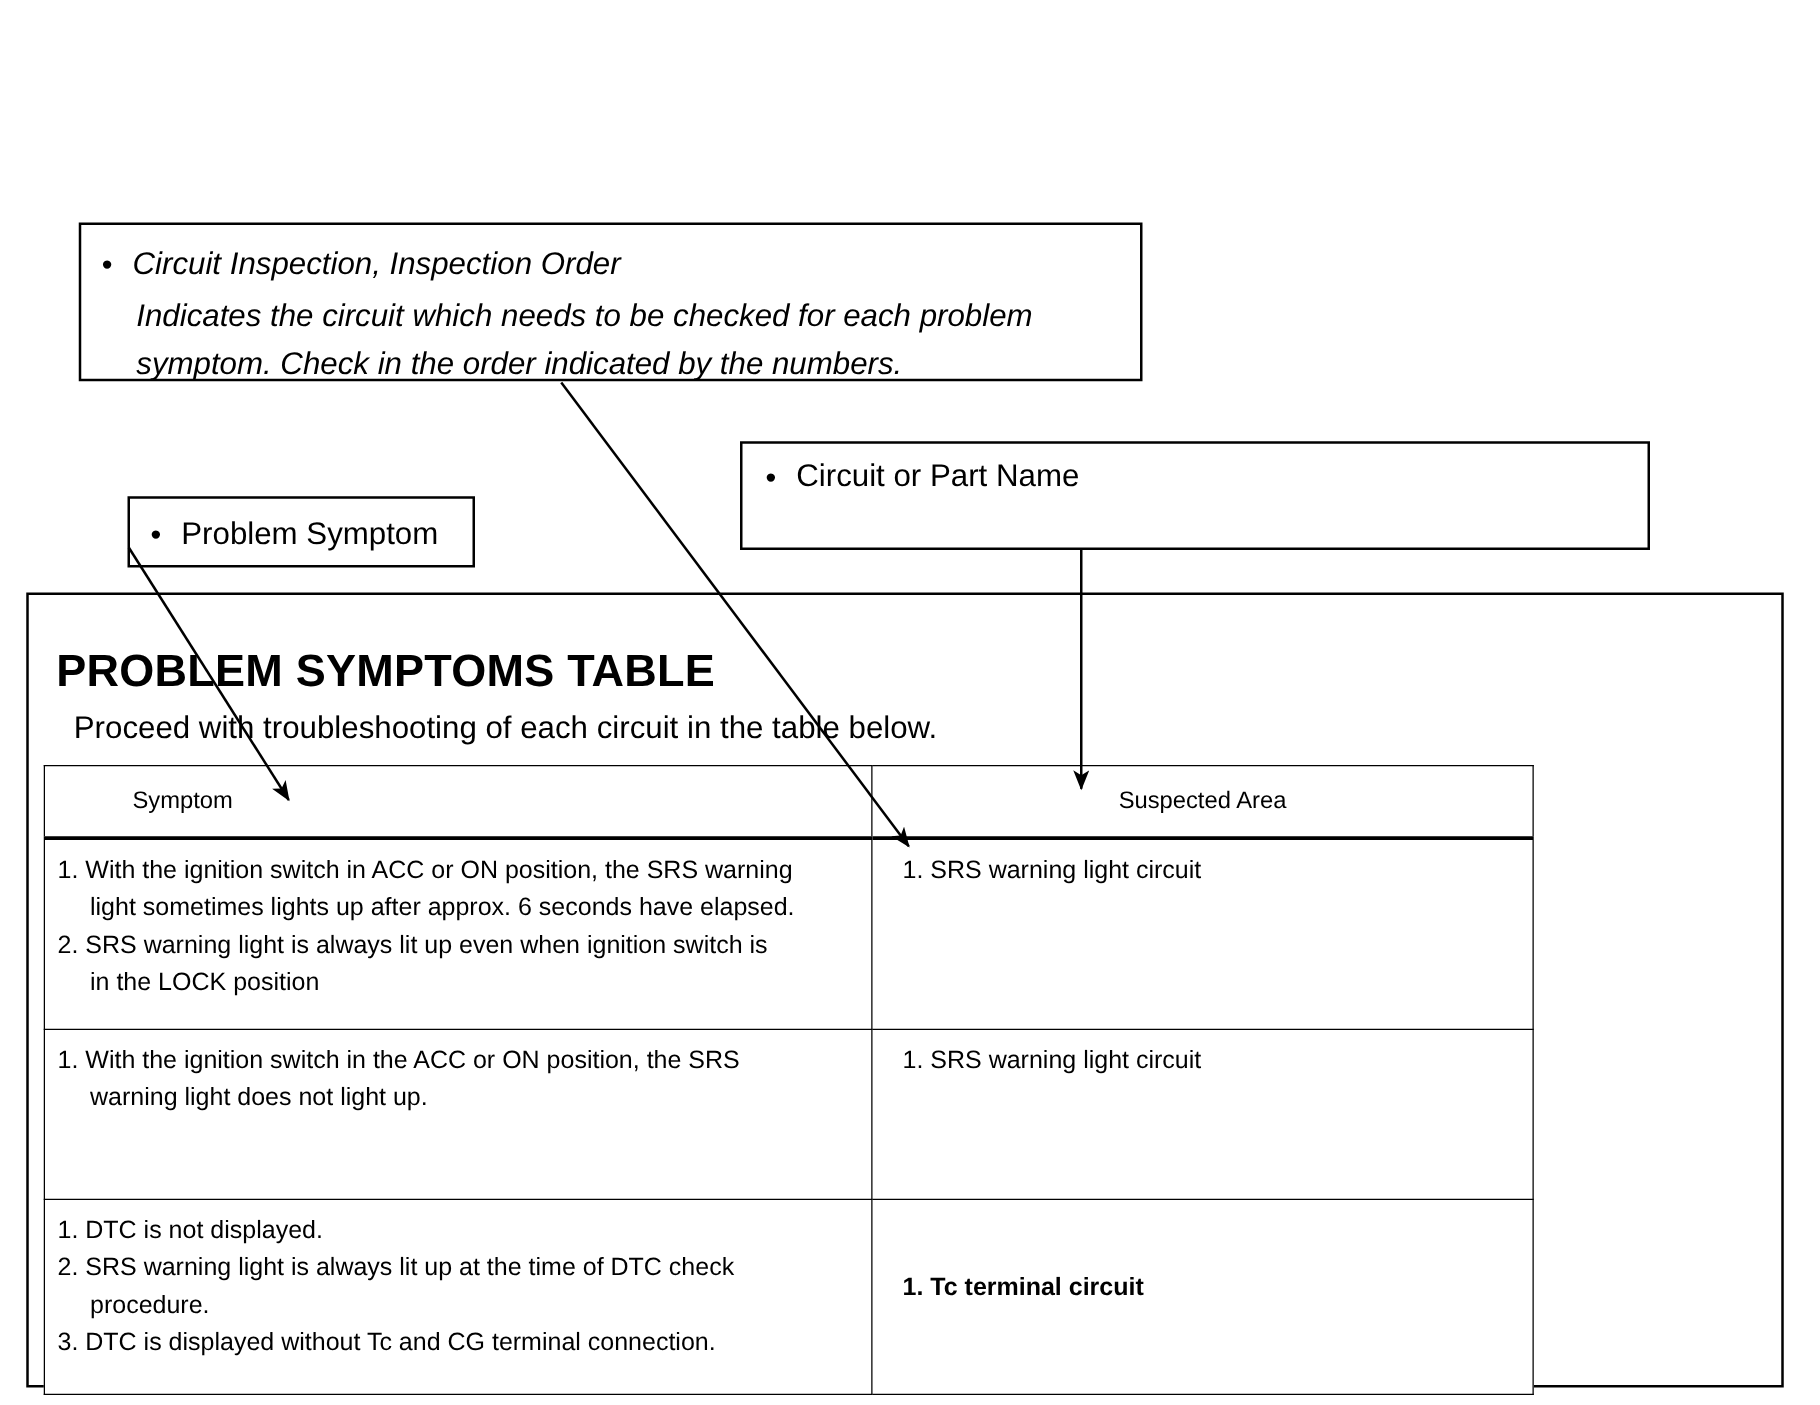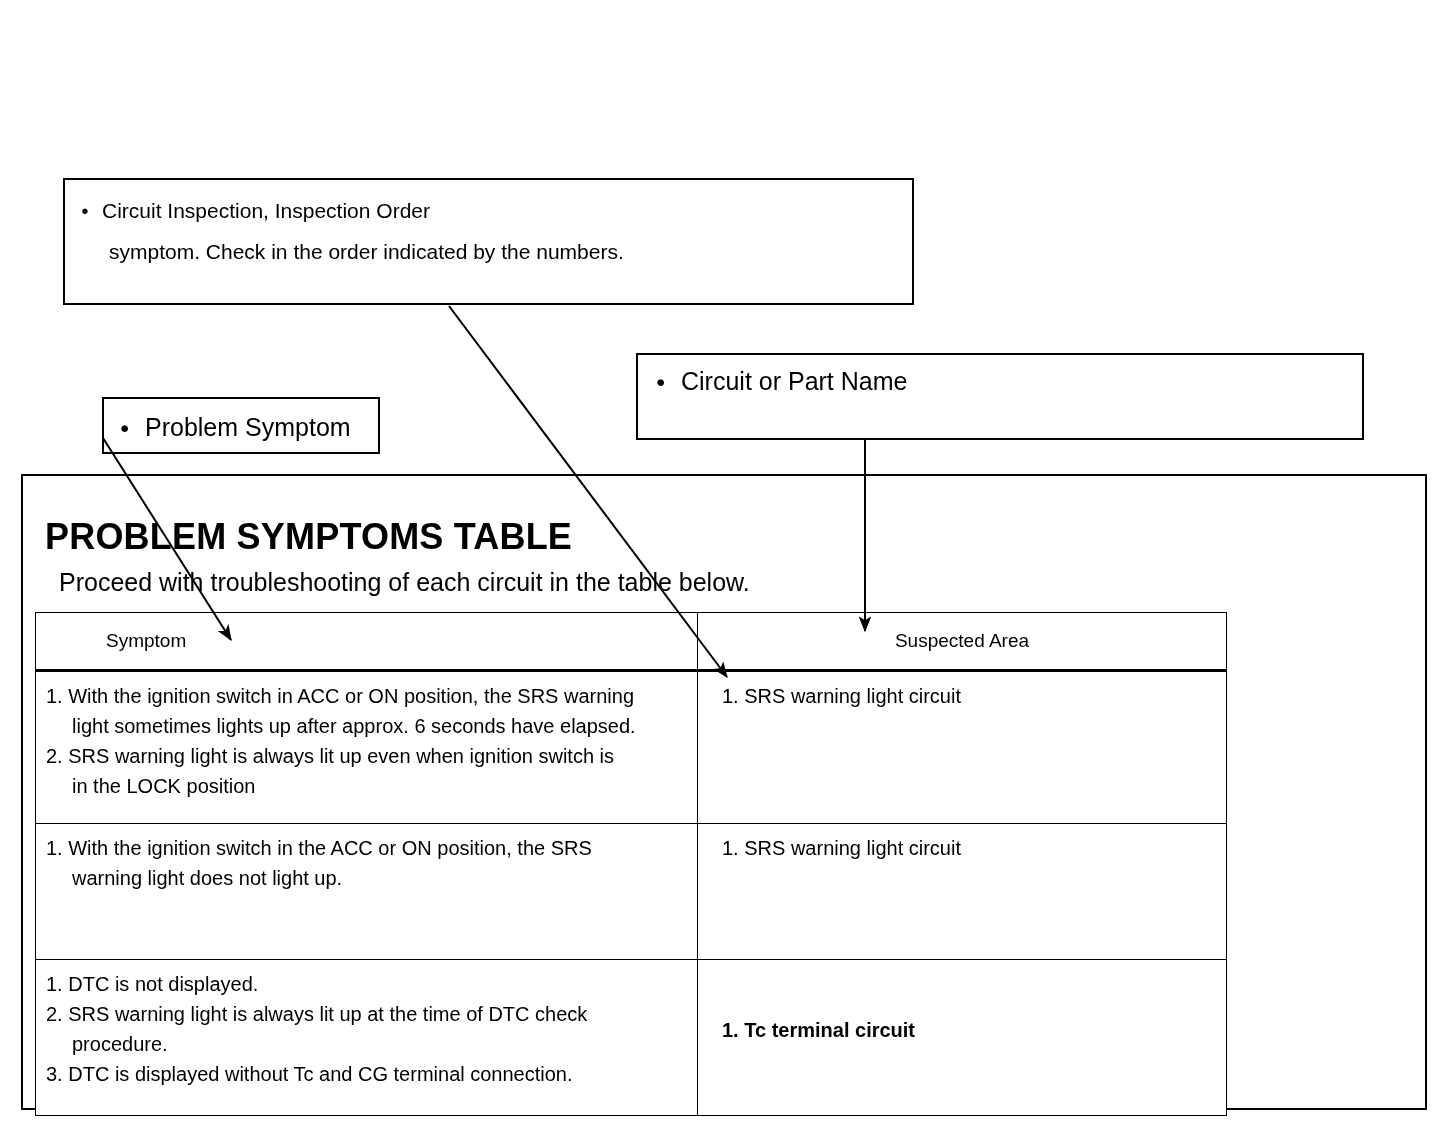--- a/index.html
+++ b/index.html
@@ -39,22 +39,23 @@
     top: -0.22em;
   }
 
   
   #callout-inspection-order {
     left: 63px;
     top: 178px;
     width: 851px;
     height: 127px;
     padding: 12px 0 0 16px;
-    font-size: 21px;
+    font-size: 25px;
     line-height: 38px;
+    font-style: italic;
   }
   #callout-inspection-order .indent { padding-left: 28px; display:block; white-space:nowrap;}
 
   
   #callout-problem-symptom {
     left: 102px;
     top: 368px;
     width: 278px;
     height: 57px;
     font-size: 25px;
@@ -66,21 +67,20 @@
 
   
   #callout-circuit-part-name {
     left: 592px;
     top: 353px;
     width: 728px;
     height: 87px;
     padding: 8px 0 0 18px;
     font-size: 25px;
     line-height: 37px;
-    margin-left: 44px;
   }
   #callout-circuit-part-name .indent { padding-left: 28px; display:block; white-space:nowrap;}
 
   
   #leader-overlay {
     position: absolute;
     left: 0; top: 0;
     width: 1456px;
     height: 1124px;
     z-index: 9;
@@ -166,20 +166,21 @@
     white-space: nowrap;
   }
 </style>
 </head>
 <body>
 
 <div class="callout" id="callout-inspection-order">
   <span class="bullet-line">
     <span class="bullet"></span><span>Circuit Inspection, Inspection Order</span>
   </span>
+  <span class="indent">Indicates the circuit which needs to be checked for each problem</span>
   <span class="indent">symptom. Check in the order indicated by the numbers.</span>
 </div>
 
 <div class="callout" id="callout-problem-symptom">
   <span class="bullet-line">
     <span class="bullet"></span><span>Problem Symptom</span>
   </span>
 </div>
 
 <div class="callout" id="callout-circuit-part-name">

